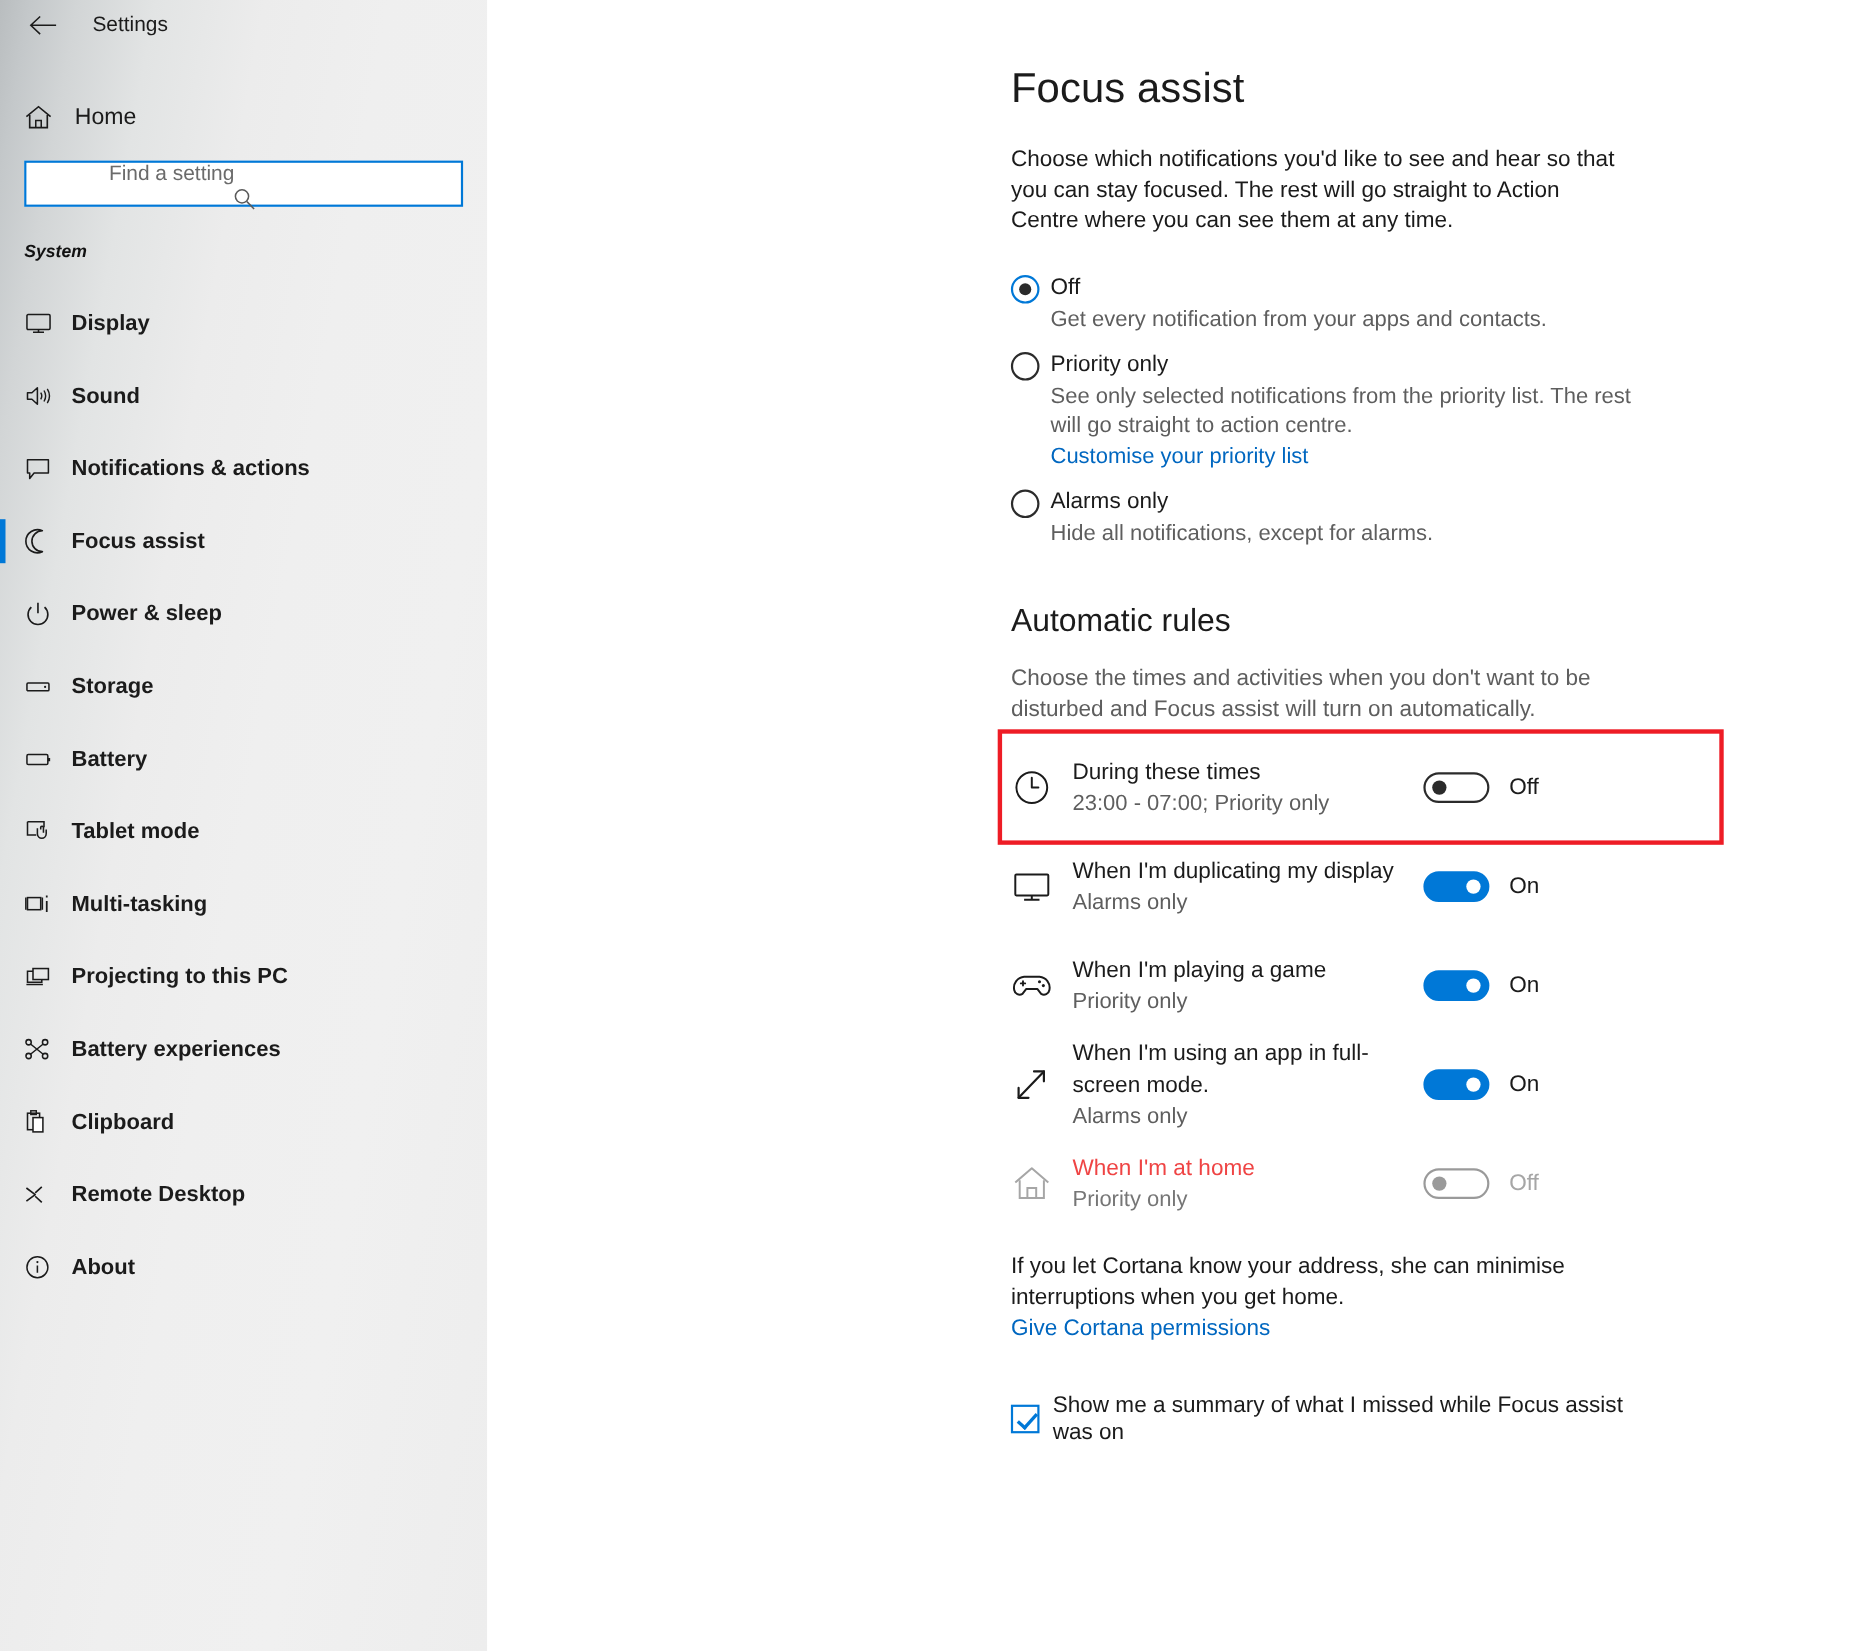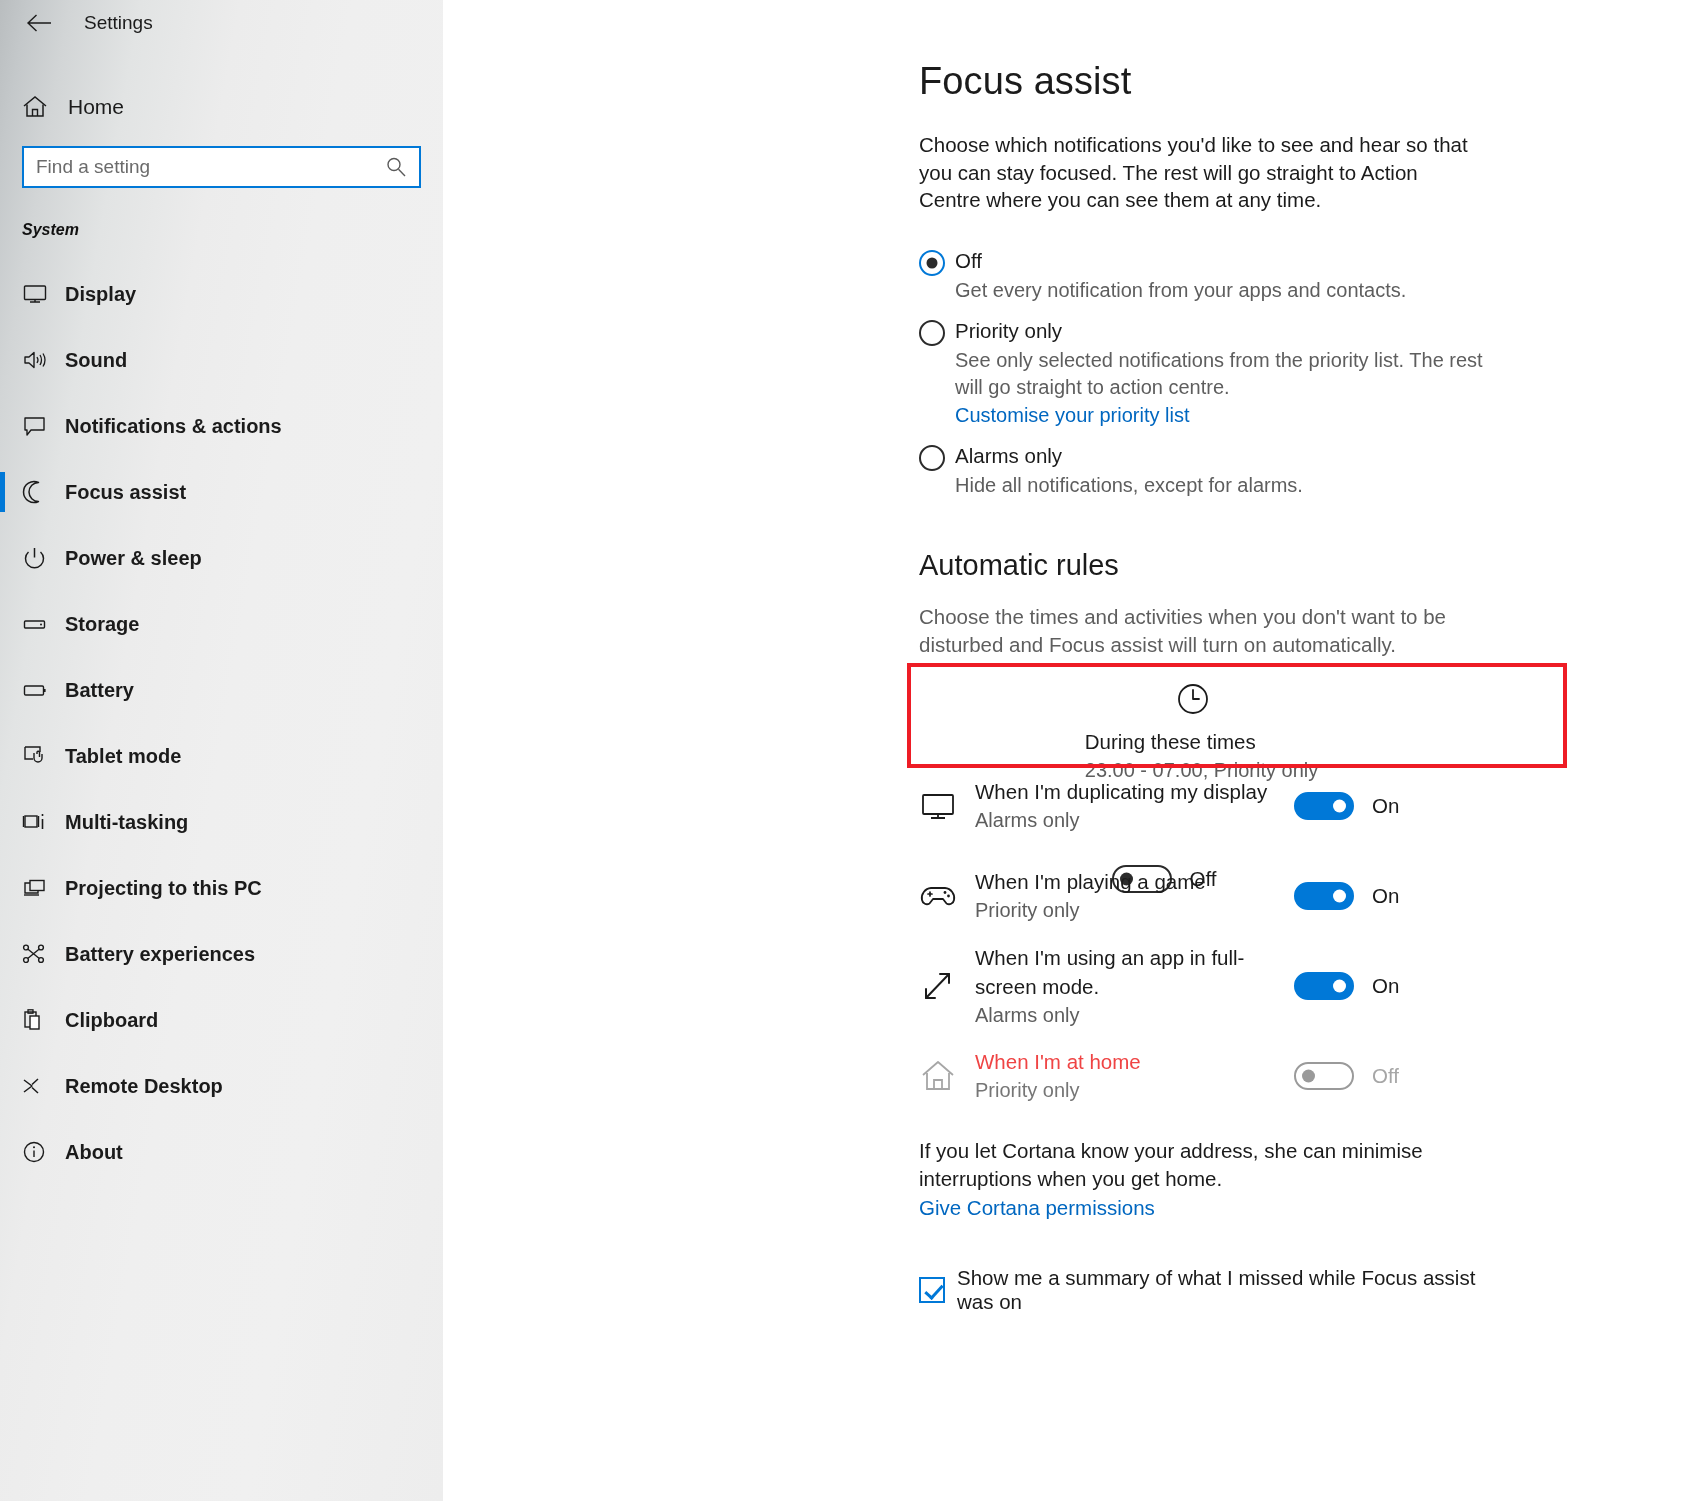--- a/index.html
+++ b/index.html
@@ -74,20 +74,21 @@
     position: relative;
   }
   .search-box {
     width: 399px;
     height: 42px;
     background: #ffffff;
     border: 2px solid #0078d7;
     display: flex;
     align-items: center;
     padding: 0 12px;
+    flex-direction: column;
   }
   .search-box input {
     border: none;
     outline: none;
     flex: 1;
     font-size: 19px;
     font-family: "Liberation Sans", sans-serif;
     color: #202020;
     background: transparent;
   }
@@ -219,21 +220,20 @@
 
   .rules { margin-top: 12px; position: relative; }
   .rule-row {
     display: flex;
     align-items: center;
     height: 90px;
     position: relative;
   }
   .rule-row.highlighted {
     position: relative;
-    flex-direction: column;
   }
   .hl-box {
     position: absolute;
     left: -12px;
     top: -8px;
     width: 660px;
     height: 105px;
     border: 4px solid #ee1c25;
     pointer-events: none;
   }

